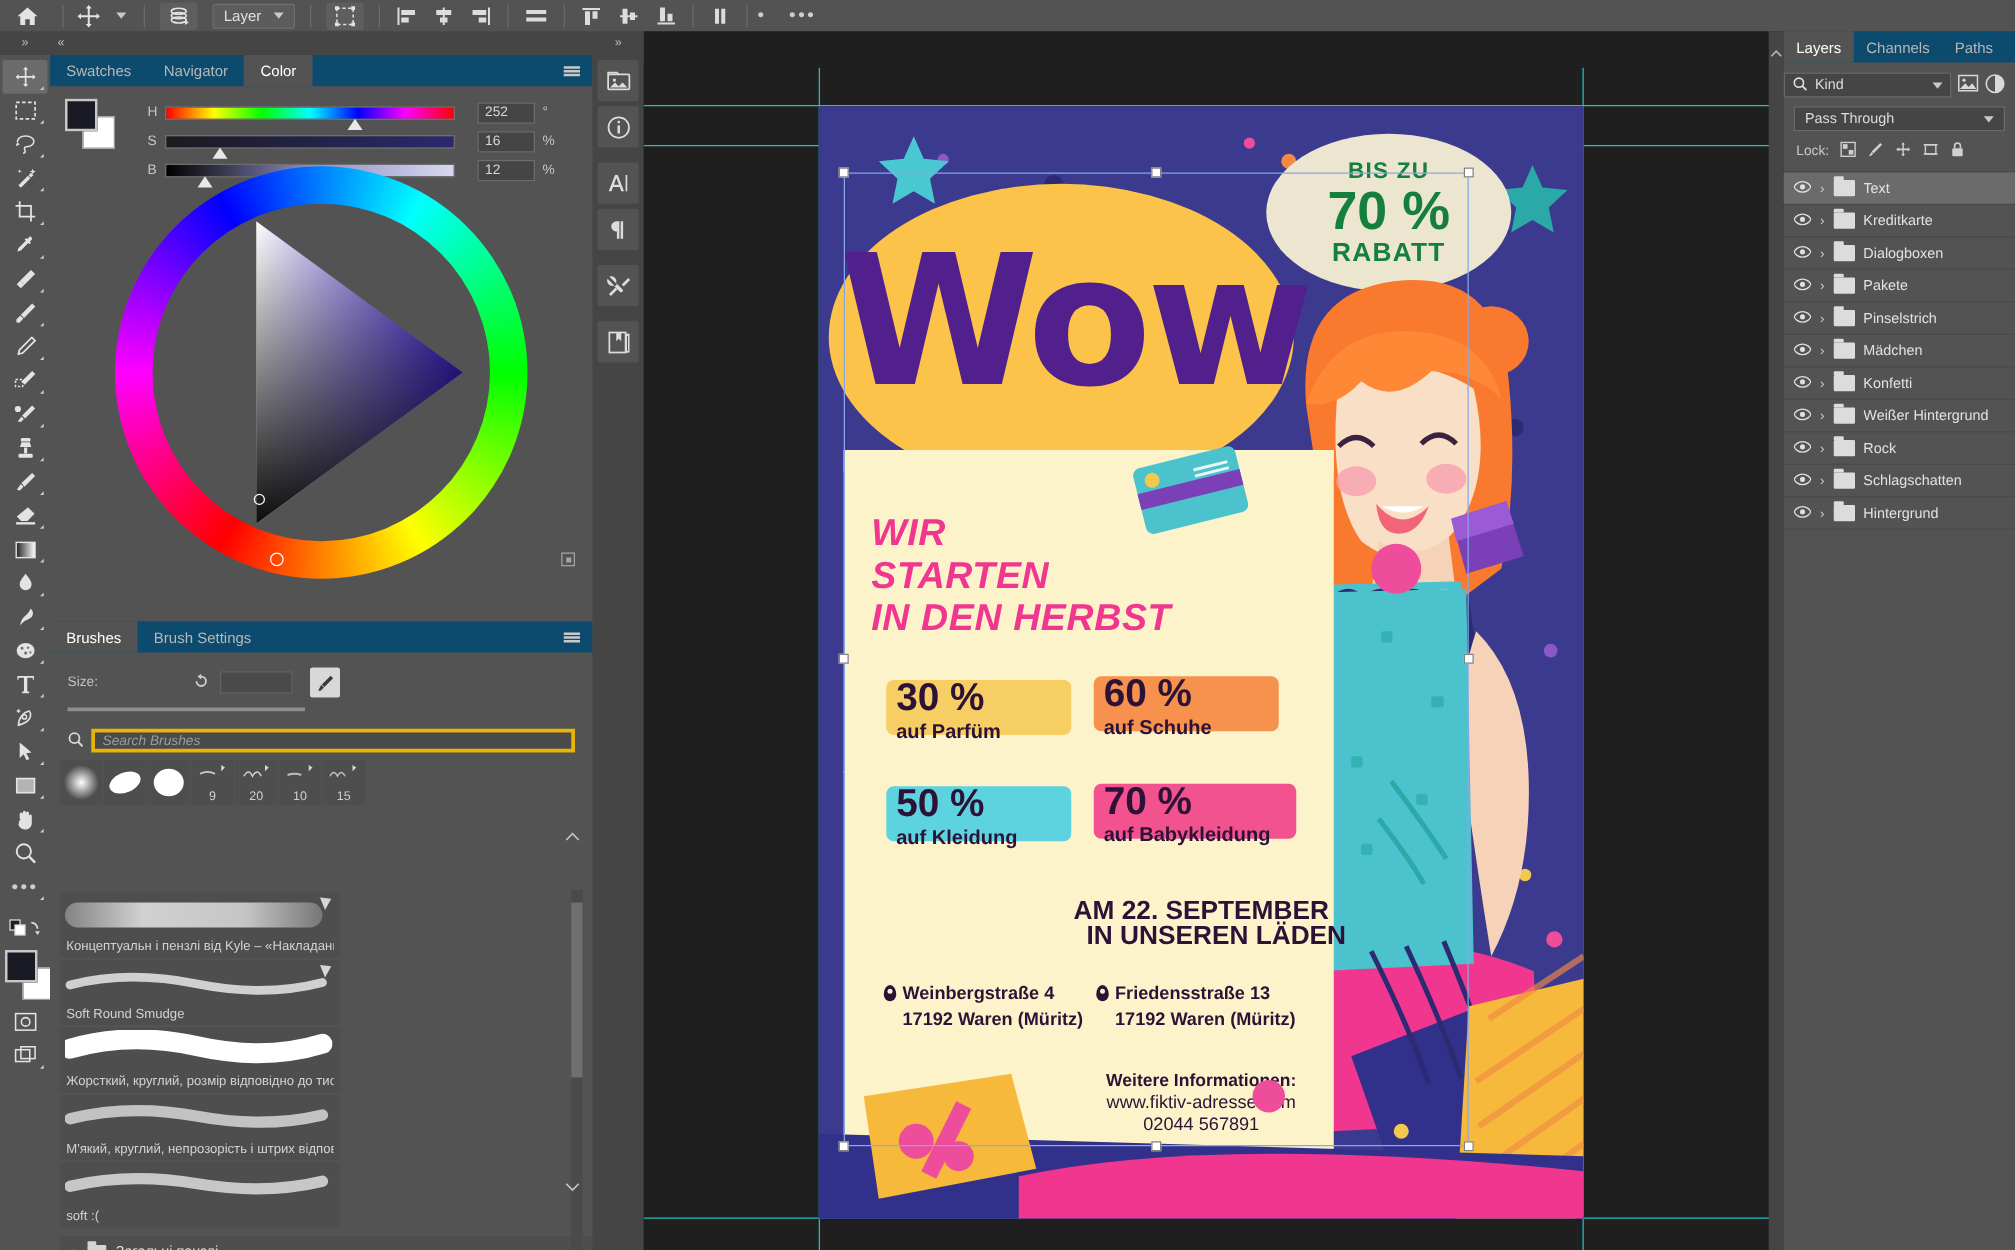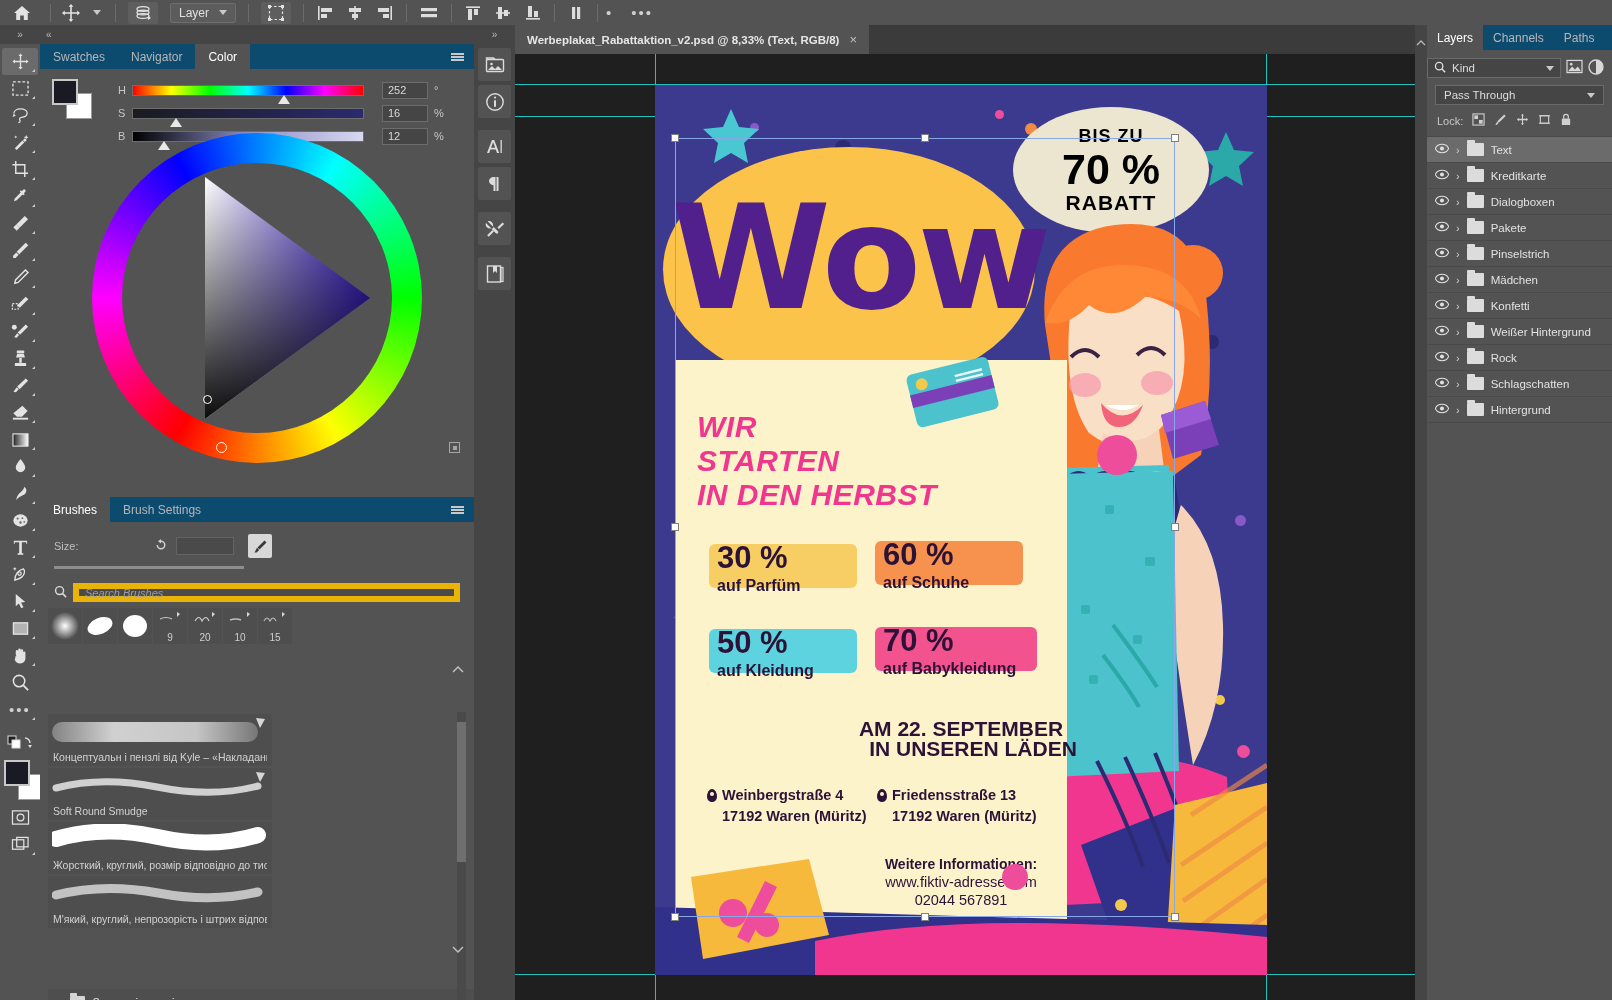--- a/index.html
+++ b/index.html
@@ -83,21 +83,21 @@
 
   
   #brushpanel{ left:40px; top:497px; width:434px; height:490px; }
   .bp-size{ display:flex; align-items:center; padding:12px 14px 0 14px; gap:0; }
   .bp-size .lbl{ font-size:11px; color:#bfbfbf; width:100px;}
   .bp-num{ width:58px;height:18px;background:#4a4a4a;border:1px solid #636363;}
   .bp-brushicon{ width:24px;height:24px;background:#d8d8d8; margin-left:14px;
       border-radius:2px; display:flex;align-items:center;justify-content:center;}
   .bp-slider{ margin:8px 14px 0 14px; height:3px; background:#8d8d8d; width:190px;}
   .searchrow{ display:flex; align-items:center; margin:14px 14px 0 14px; gap:6px;}
-  .searchbox{ flex:1; height:19px; background:#4a4a4a; border:6px solid #eab308;
+  .searchbox{ flex:1; height:19px; background:#4a4a4a; border:3px solid #eab308;
      color:#9d9d9d; font-style:italic; font-size:11px; display:flex; align-items:center;
      padding-left:6px;}
   .thumbrow{ display:flex; margin:6px 0 0 8px; }
   .thumb{ width:34px;height:36px; background:#4e4e4e; margin-right:1px; position:relative;
      display:flex;align-items:center;justify-content:center;}
   .thumb .num{ position:absolute; bottom:1px; left:0; right:0; text-align:center;
      font-size:10px; color:#cfcfcf;}
   .brushlist{ position:absolute; left:8px; top:217px; width:452px; }
   .brushitem{ width:224px; height:52px; background:#4e4e4e; margin-bottom:2px;
      position:relative; }
@@ -136,21 +136,21 @@
   .selbox{ position:absolute; border:1px solid #86a8e8; }
   .handle{ position:absolute; width:8px;height:8px; background:#ffffff; border:1px solid #7f7f7f;}
 
   
   .p-card{ position:absolute; background:#fdf3cb; }
   .bubble{ position:absolute; background:#fbc34a; border-radius:50%; }
   .wow{ position:absolute; font-family:"DejaVu Sans", sans-serif; font-weight:bold;
      color:#51208c; letter-spacing:-4px;}
   .badge{ position:absolute; width:196px;height:126px; background:#ece5cf;
      border-radius:50%; display:flex;flex-direction:column; align-items:center;
-     justify-content:center; color:#000000; font-weight:bold; }
+     justify-content:center; color:#15803d; font-weight:bold; }
   .headline{ position:absolute; color:#f0368f; font-weight:bold; font-style:italic;
      font-size:30px; line-height:34px; letter-spacing:0.5px;}
   .offer{ position:absolute; }
   .offer .stroke{ position:absolute; left:-8px; top:4px; width:148px;height:44px;
      border-radius:6px;}
   .offer .pct{ position:relative; font-size:31px; font-weight:bold; color:#2c1236;}
   .offer .sub{ position:relative; font-size:16px; font-weight:bold; color:#2c1236; margin-top:1px;}
   .bigtxt{ position:absolute; color:#2c1236; font-weight:bold; font-size:21px;
      line-height:31px; text-align:center; width:100%;}
   .addr{ position:absolute; color:#2c1236; font-size:14.5px; font-weight:bold; line-height:21px;}
@@ -724,20 +724,26 @@
           <path d="M4 15 Q52 1 106 13 T206 11" stroke="#ffffff" stroke-width="16" fill="none" stroke-linecap="round"></path>
         </svg>
         <span class="bname">Жорсткий, круглий, розмір відповідно до тиску</span>
       </div>
       <div class="brushitem">
         <svg width="214" height="30" style="position:absolute;left:4px;top:3px;">
           <path d="M4 16 Q52 4 106 14 T206 13" stroke="#e0e0e0" stroke-width="9" fill="none" stroke-linecap="round" opacity="0.8"></path>
         </svg>
         <span class="bname">М'який, круглий, непрозорість і штрих відпові...</span>
       </div>
+      <div class="brushitem">
+        <svg width="214" height="30" style="position:absolute;left:4px;top:3px;">
+          <path d="M4 16 Q52 5 106 14 T206 12" stroke="#e6e6e6" stroke-width="9" fill="none" stroke-linecap="round" opacity="0.8"></path>
+        </svg>
+        <span class="bname">soft :(</span>
+      </div>
     </div>
 
     <div class="grouprow" style="top:492px;">
       <span class="discl">›</span>
       <span class="folder"></span>
       <span class="lname">Загальні пензлі</span>
     </div>
 
     <div class="bp-scroll">
         <i></i>
@@ -794,26 +800,20 @@
     <div class="istile">
       <svg width="20" height="20" viewBox="0 0 20 20">
           <rect x="2.5" y="2" width="13" height="16" fill="none" stroke="#dcdcdc" stroke-width="1.4"></rect>
           <rect x="16" y="3.5" width="2" height="14" fill="none" stroke="#dcdcdc" stroke-width="1.2"></rect>
           <path d="M8 2v7l2-2 2 2V2z" fill="#dcdcdc"></path>
         </svg>
     </div>
   </div>
 
   <div class="canvaswrap">
-    <div class="doctabs">
-      <div class="doctab">
-        <span>Werbeplakat_Rabattaktion_v2.psd @ 8,33% (Text, RGB/8)</span>
-        <span class="xbtn">×</span>
-      </div>
-    </div>
 
     <div class="canvasarea">
 
       <div class="guide-h" style="top:30px;"></div>
       <div class="guide-h" style="top:62px;"></div>
       <div class="guide-h" style="top:920px;"></div>
       <div class="guide-v" style="left:140px;"></div>
       <div class="guide-v" style="left:751px;"></div>
 
       <div class="poster">

